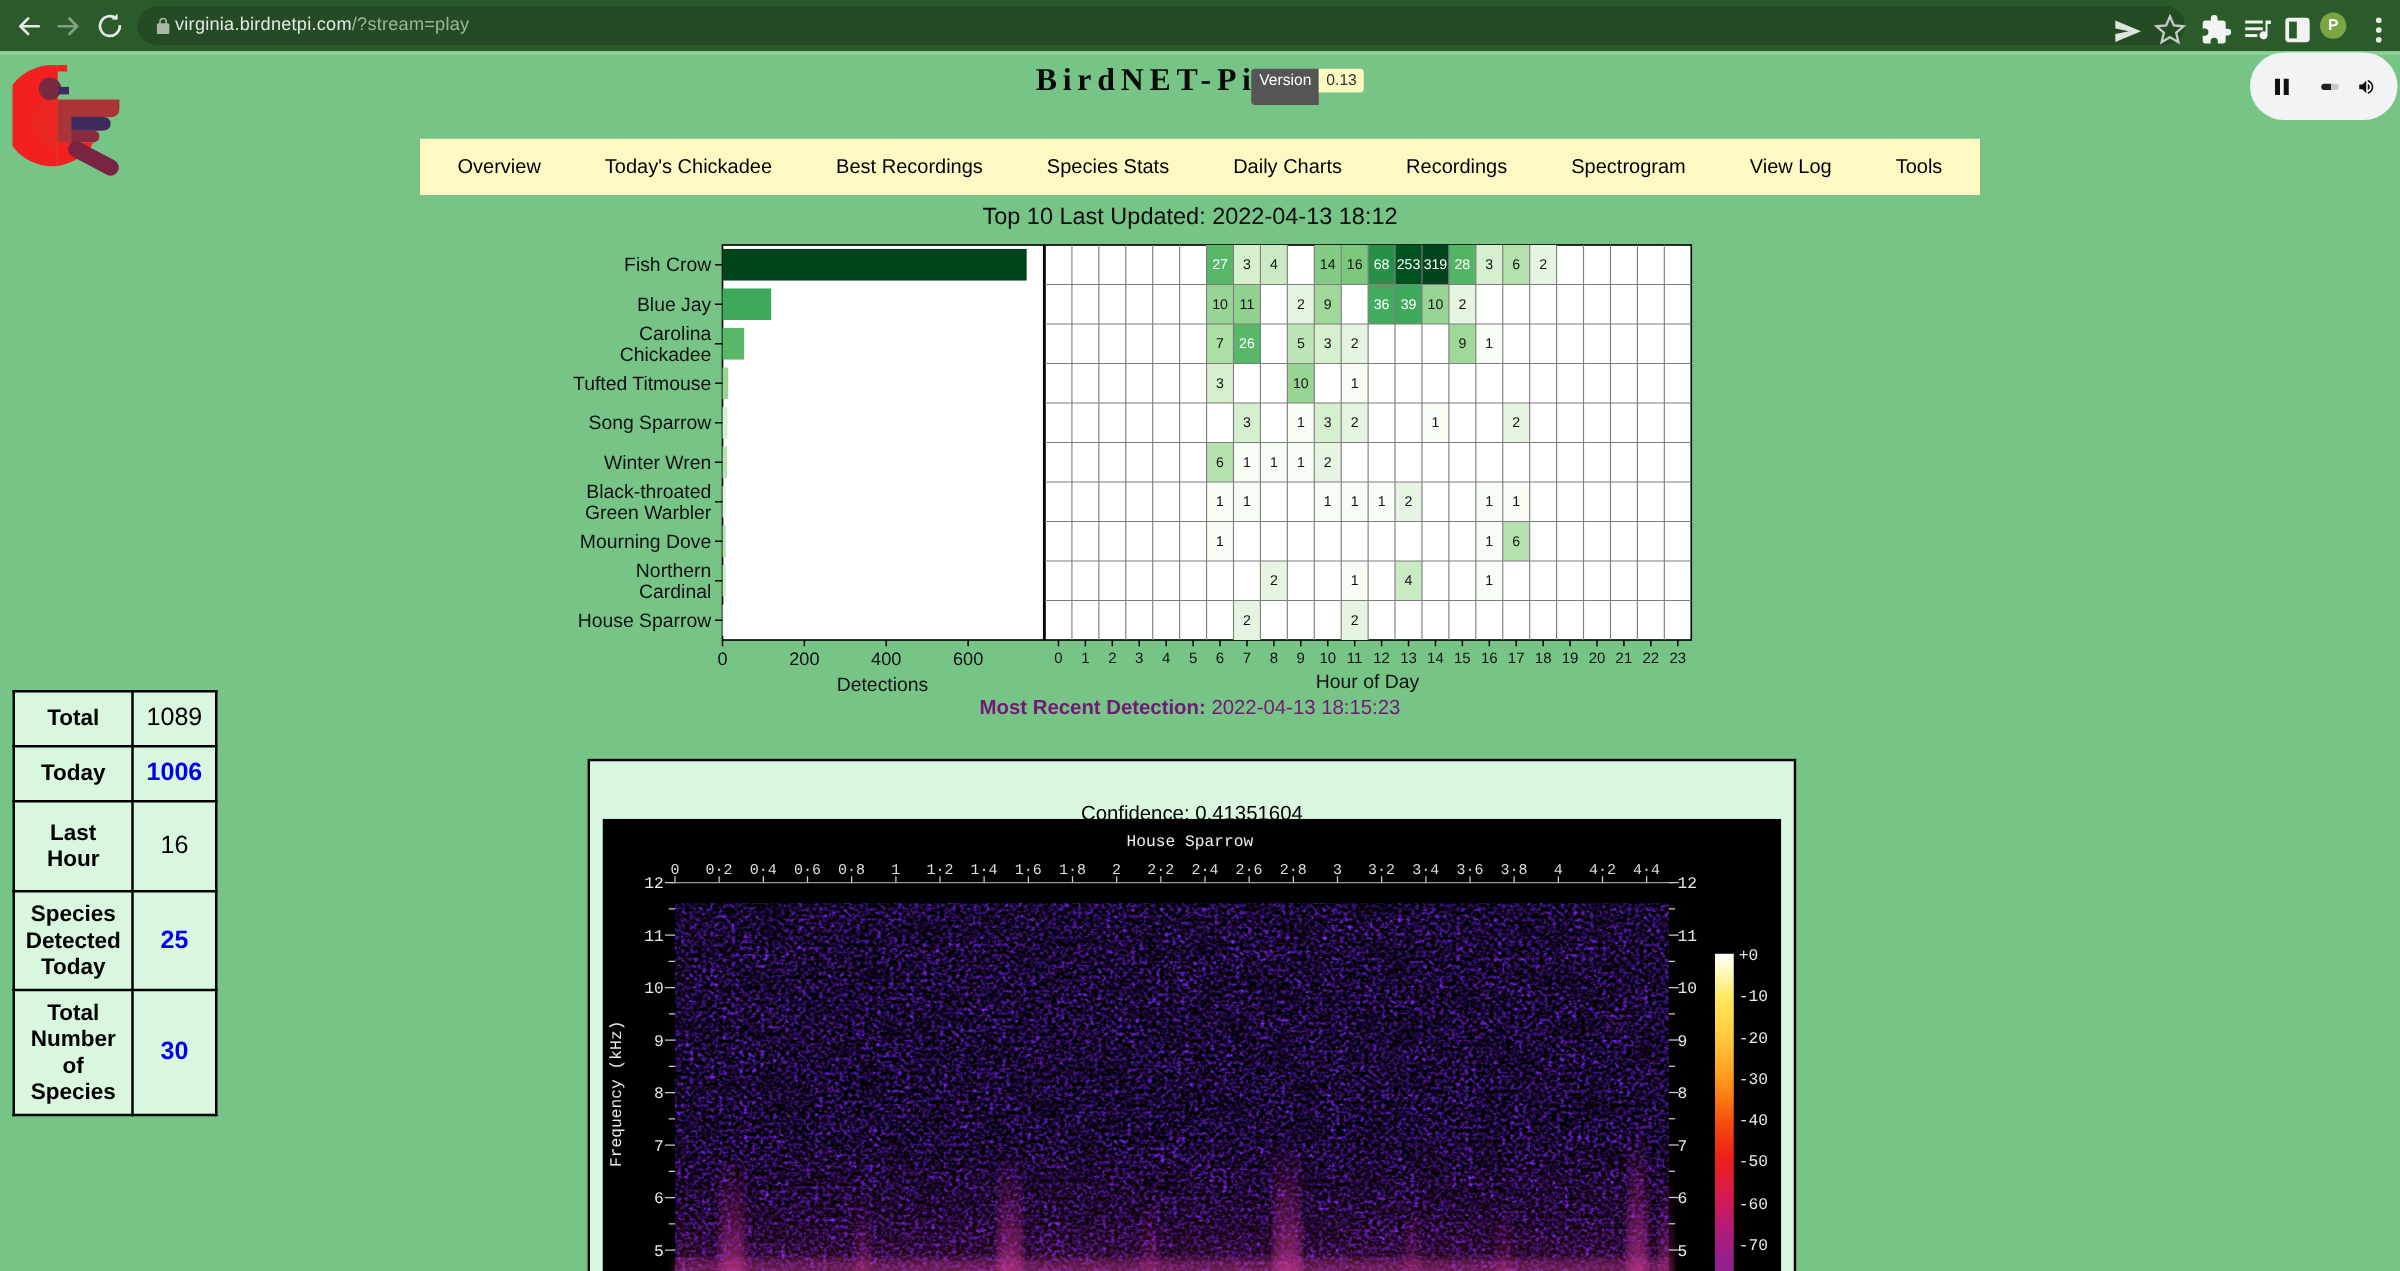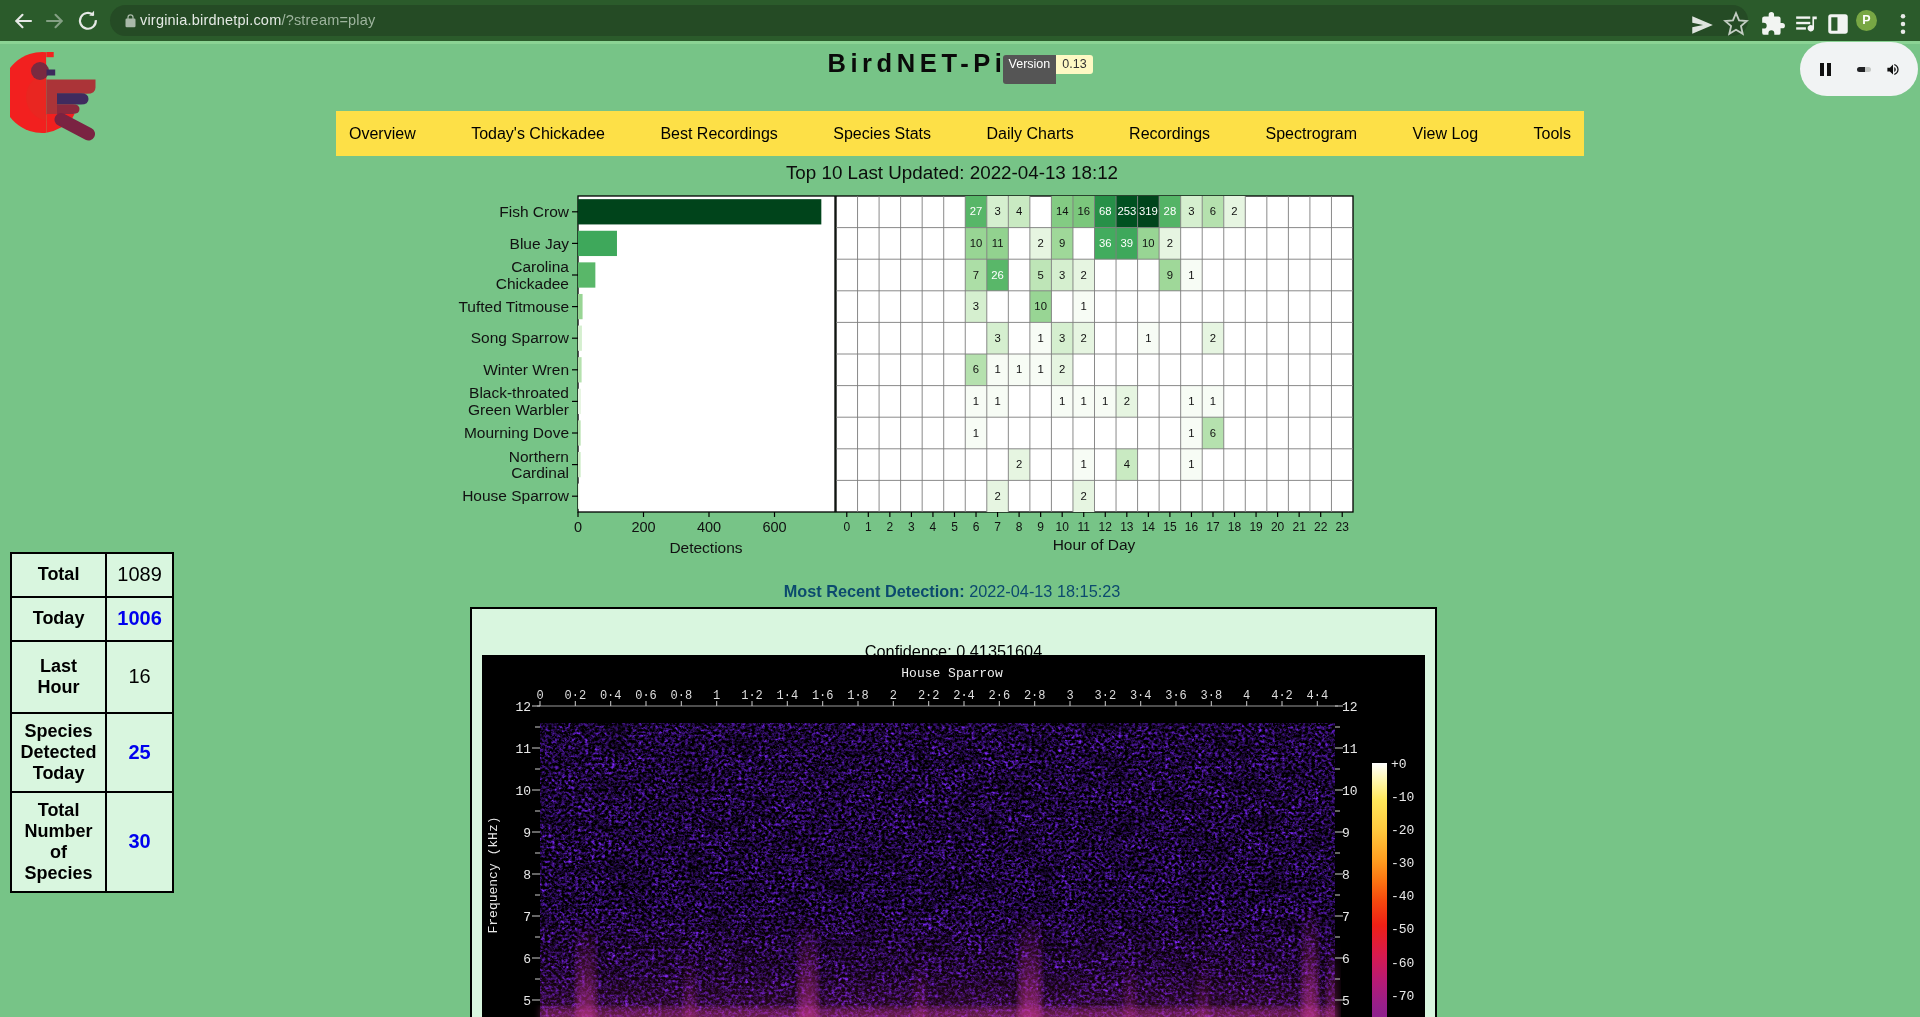--- a/index.html
+++ b/index.html
@@ -8,33 +8,33 @@
 #chrome { position:absolute; left:0; top:0; width:1920px; height:41px; background:#2b5b2b; }
 #understrip { position:absolute; left:0; top:41px; width:1920px; height:2.5px; background:#8bd394; }
 #urlpill { position:absolute; left:110px; top:5px; width:1638px; height:31px; border-radius:16px; background:#254b25; }
 .cicon { position:absolute; top:8px; width:26px; height:26px; }
 #urltext { position:absolute; left:140px; top:12px; font-size:14.5px; color:#e4e9e4; letter-spacing:0.2px; }
 #urltext span { color:#9eb49e; }
 
 #player { position:absolute; left:1800px; top:42px; width:118px; height:54px; border-radius:27px; background:#f1f3f4; }
 
 #title { position:absolute; left:0; top:49px; width:1920px; text-align:center; }
-#title .t { font-weight:bold; font-size:25.5px; color:#0a0a0a; letter-spacing:4.6px; }
+#title .t { font-weight:bold; font-size:25.5px; color:#0a0a0a; letter-spacing:4.6px;font-family:Liberation Serif, serif; }
 #badge { display:inline-block; vertical-align:4px; margin-left:-4px; letter-spacing:0; font-size:12.5px; }
 #badge .v1 { background:#555555; color:#fff; padding:2px 6px 13px 6px; border-radius:3px 0 0 3px; }
 #badge .v2 { background:#fef9c3; color:#333; padding:2px 6px 3px 6px; border-radius:0 3px 3px 0; }
-#nav { position:absolute; left:336px; top:111px; width:1248px; height:45px; background:#fde047; display:flex; align-items:center; justify-content:space-between; padding:0 13px; }
+#nav { position:absolute; left:336px; top:111px; width:1248px; height:45px; background:#fef9c3; display:flex; align-items:center; justify-content:space-between; padding:0 30px; }
 #nav div { font-size:16px; color:#000; white-space:nowrap; }
 
 #stats { position:absolute; left:10px; top:552px; width:164px; border-collapse:collapse; }
 #stats td { border:2px solid #000000; background:#d9f6df; text-align:center; vertical-align:middle; font-size:18px; color:#000; padding:0 2px; line-height:1.17; }
 #stats td.l { font-weight:bold; width:96px; }
 #stats td.n { font-size:20px; width:68px; }
 #stats td.b { color:#0000ee; font-weight:bold; }
-#mrd { position:absolute; left:0px; top:582px; width:1904px; text-align:center; font-size:16.3px; color:#0c4a6e; }
+#mrd { position:absolute; left:0px; top:557px; width:1904px; text-align:center; font-size:16.3px; color:#701a75; }
 
 #detbox { position:absolute; left:470px; top:607px; width:967px; height:420px; background:#d9f6df; border:2px solid #000; text-align:center; }
 #detbox .l1 { margin-top:10px; font-size:16.6px; color:#0000ee; line-height:20px; }
 #detbox .l2 { font-size:16.3px; color:#000; line-height:19px;margin-top:33px; }
 </style></head>
 <body>
 <div id="chrome">
   <div id="urlpill"></div>
   <svg class="cicon" style="left:10px" viewBox="0 0 26 26">
       <g fill="none" stroke="#e6e9e6" stroke-width="2.1" stroke-linecap="round" stroke-linejoin="round">

